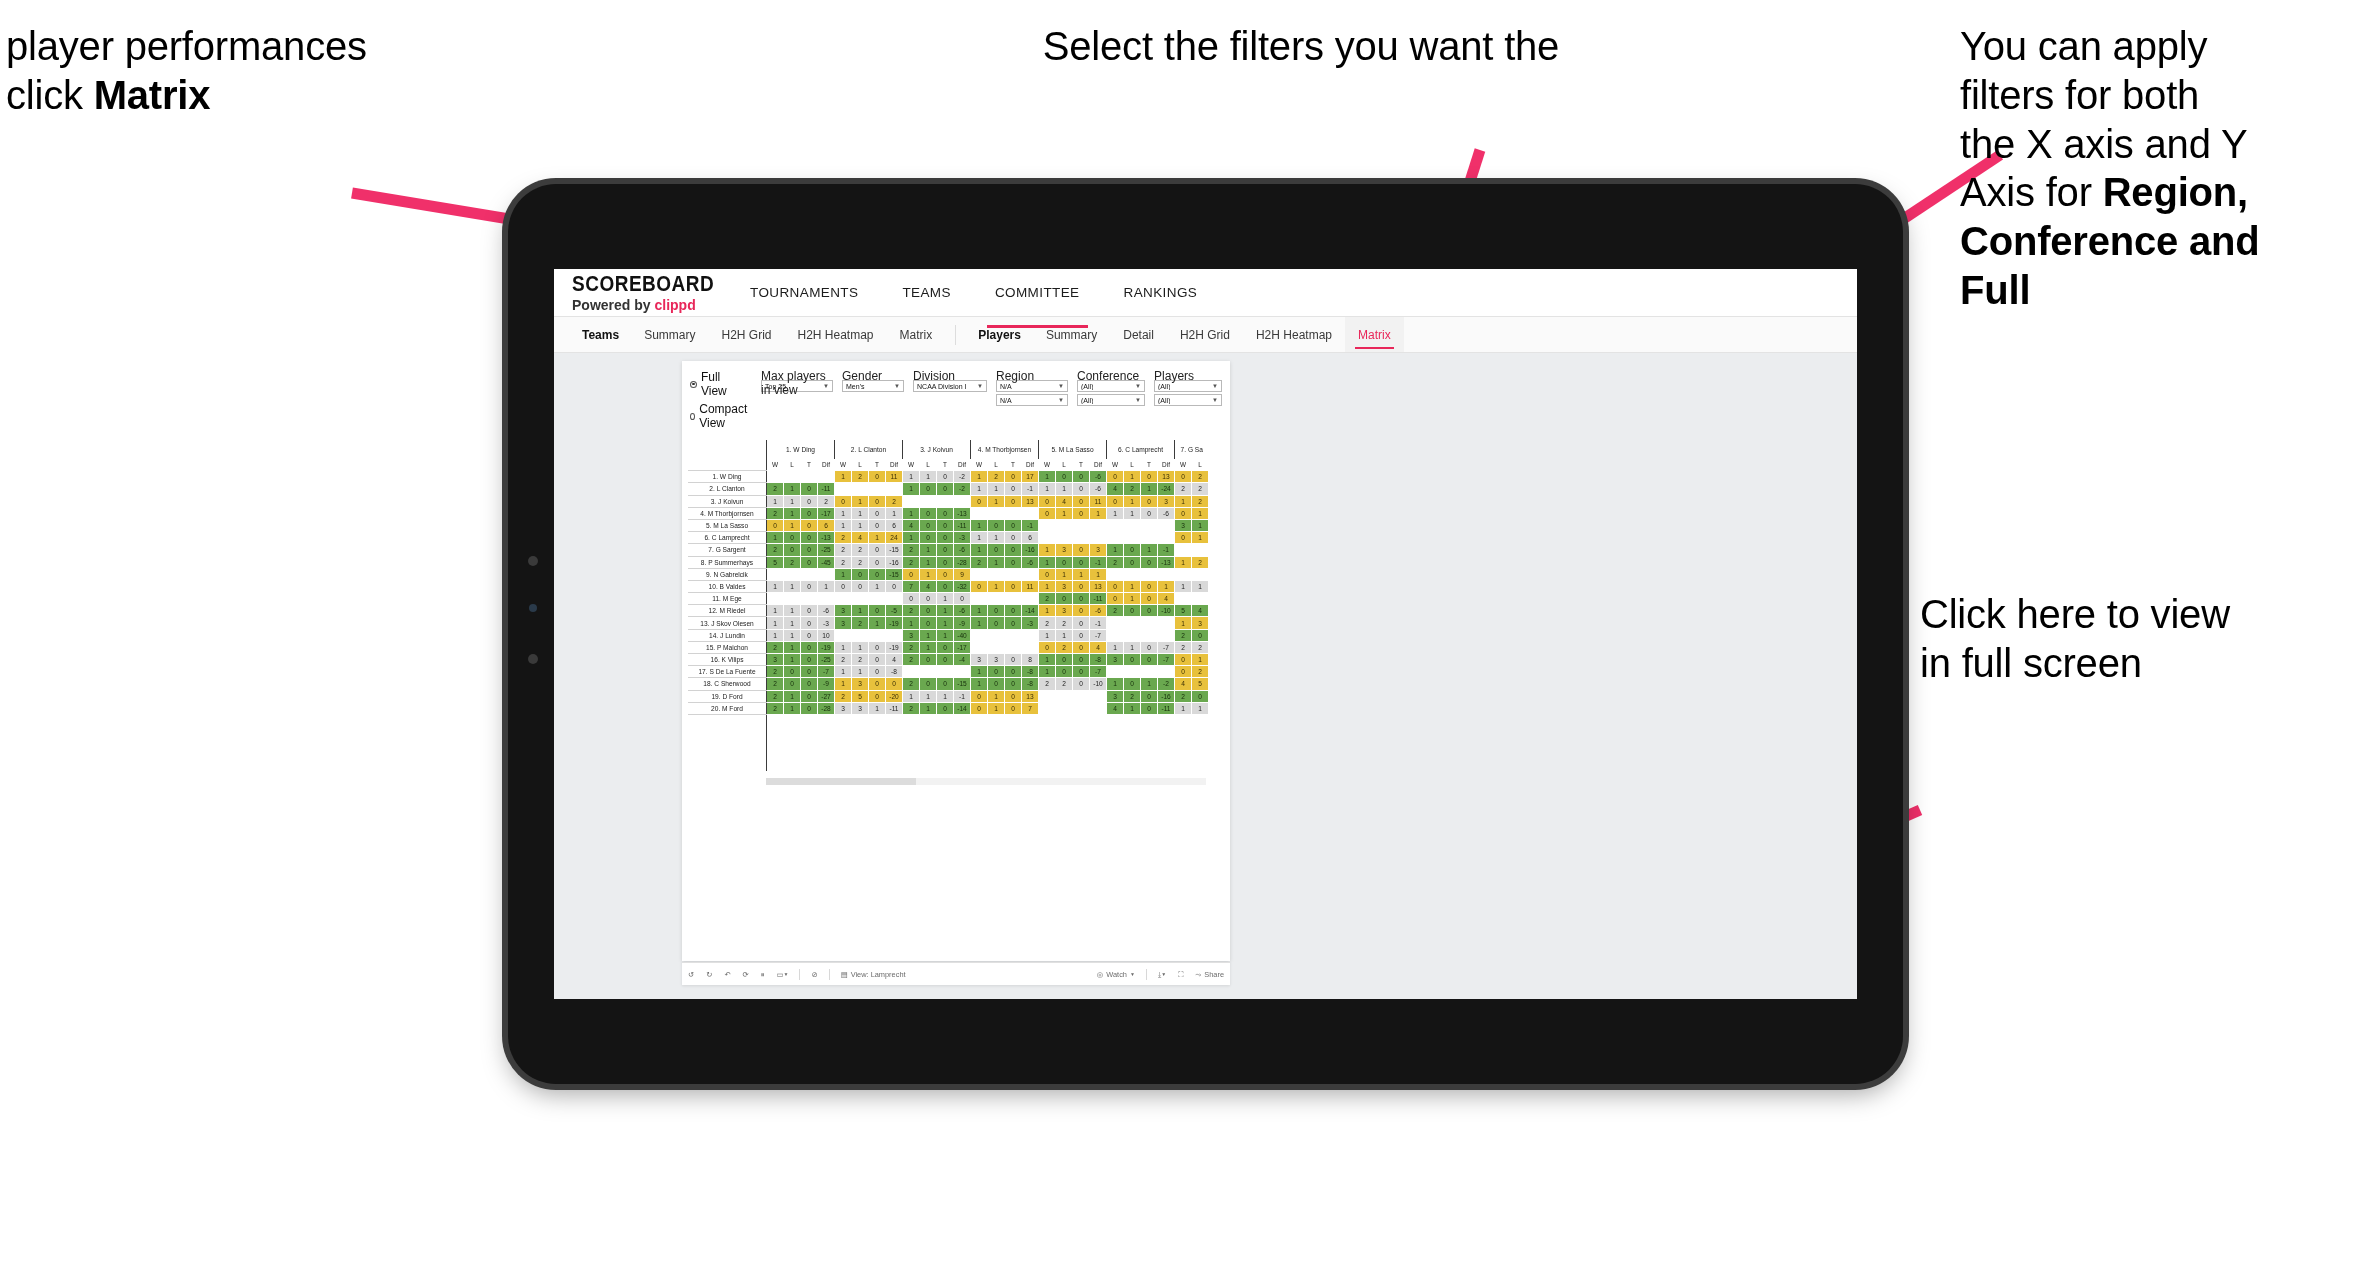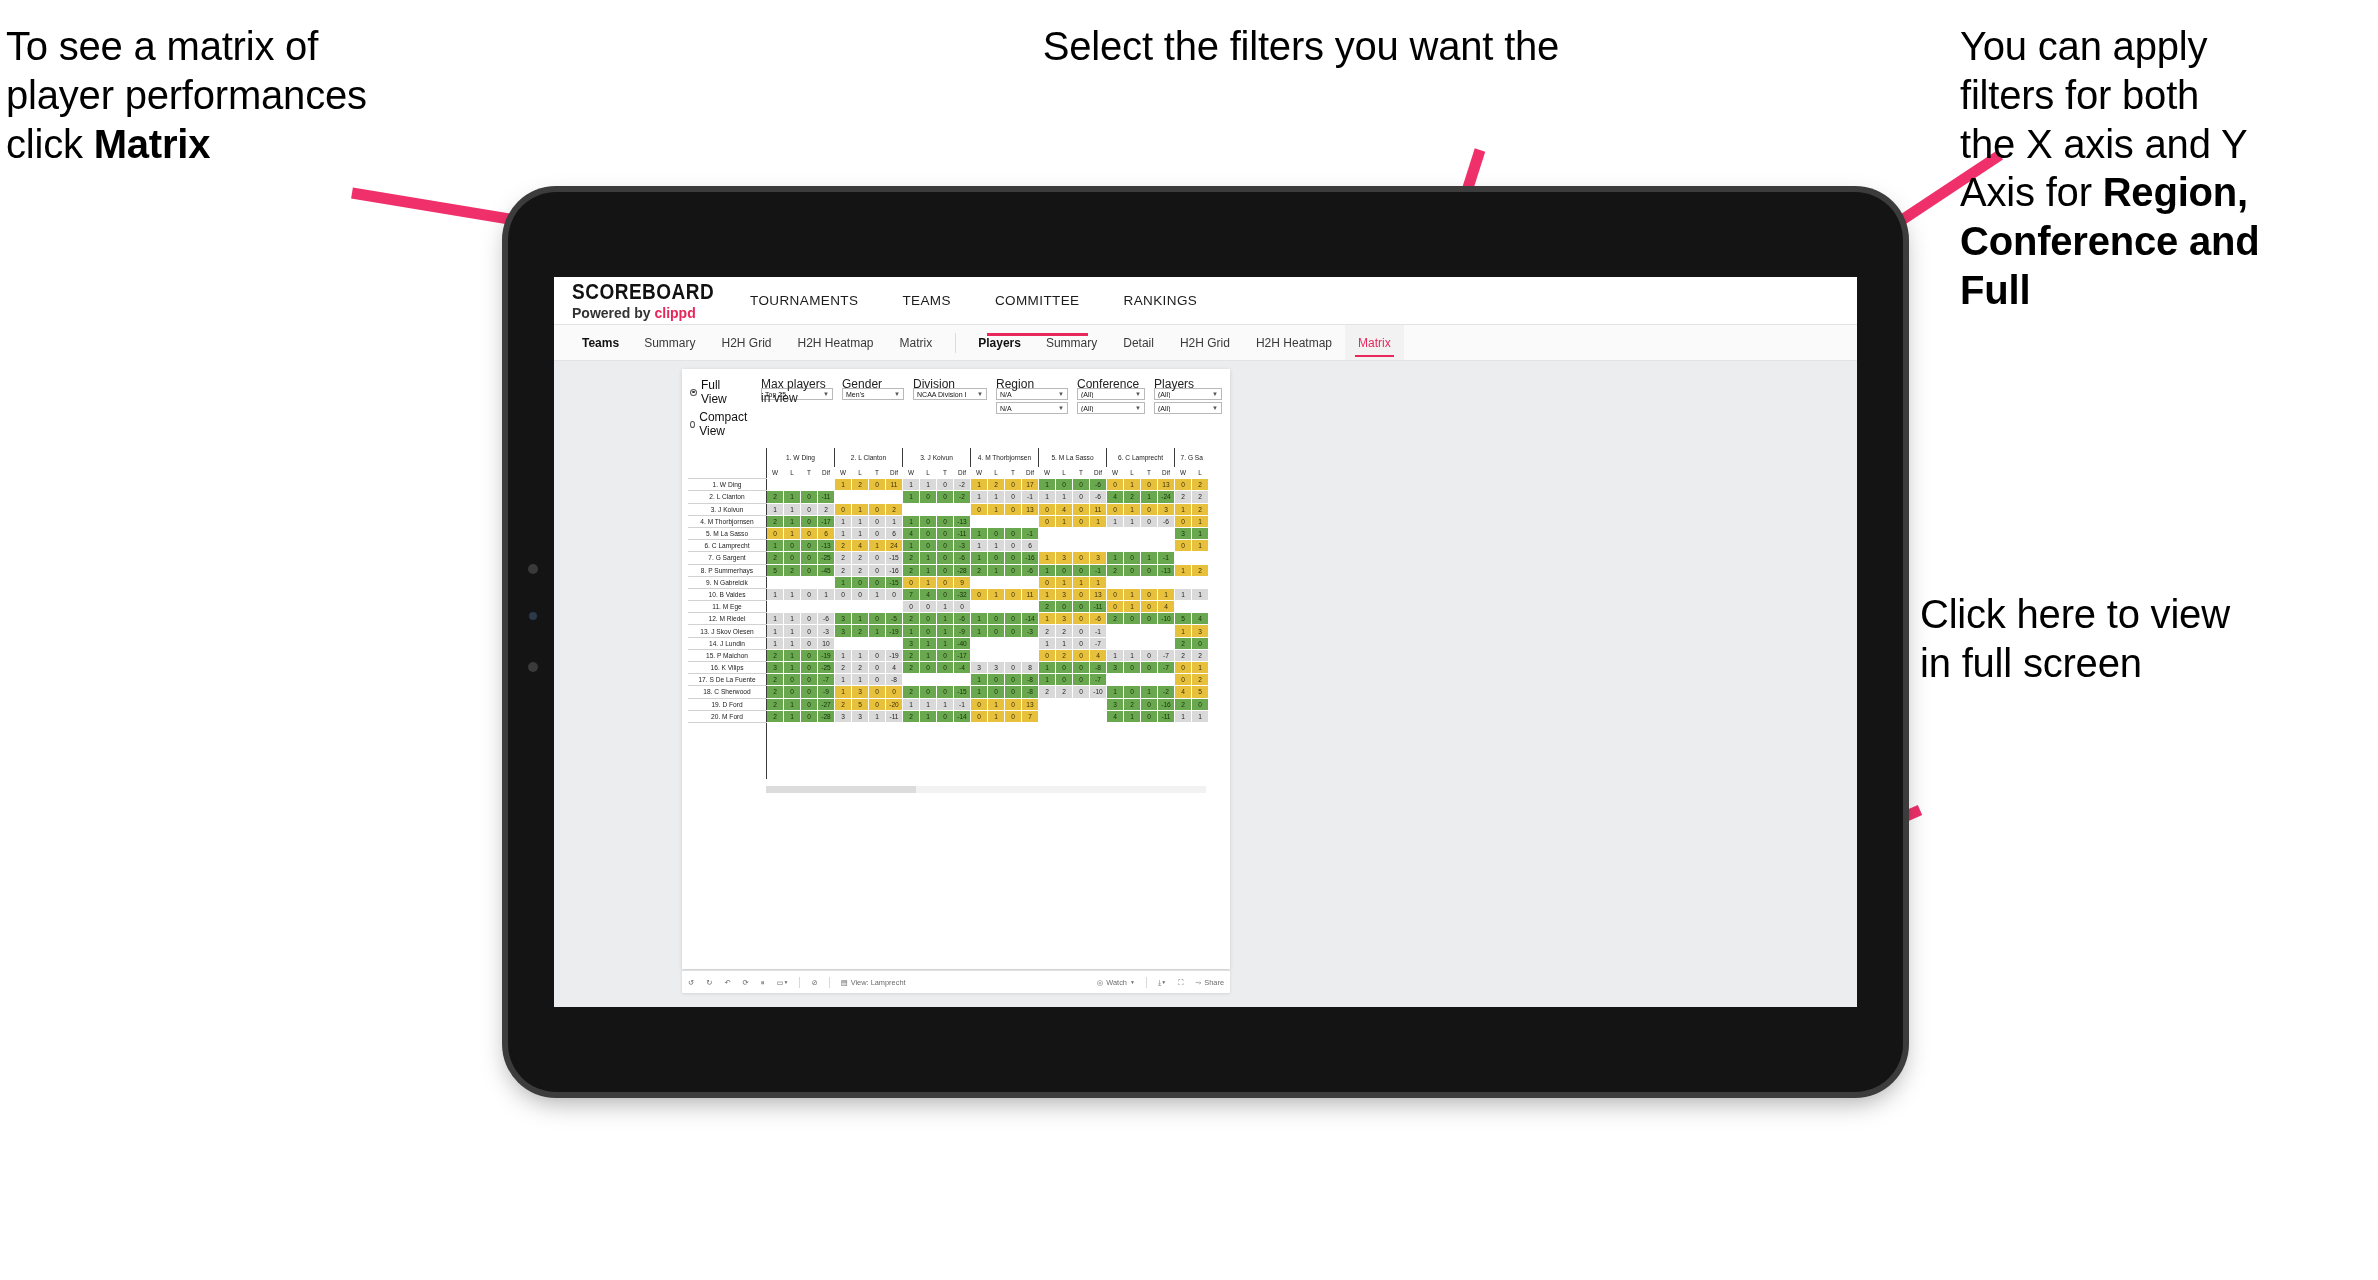--- a/index.html
+++ b/index.html
@@ -11,21 +11,21 @@
   .annot b{font-weight:700;}
   #annot-left{left:6px;top:22px;width:540px;}
   #annot-mid{left:921px;top:22px;width:760px;text-align:center;}
   #annot-right{left:1960px;top:22px;width:420px;}
   #annot-full{left:1920px;top:590px;width:460px;}
 
   
   #arrows{position:absolute;left:0;top:0;width:2378px;height:1280px;pointer-events:none;}
 
   
-  #tablet{position:absolute;left:508px;top:192px;width:1395px;height:900px;}
+  #tablet{position:absolute;left:508px;top:184px;width:1395px;height:900px;}
   .tab-shell{position:absolute;inset:0;background:#141414;border-radius:48px;
      box-shadow:0 0 0 6px #3c3c3c, 0 10px 26px rgba(0,0,0,.35);}
   .tab-inner{position:absolute;left:46px;top:85px;width:1303px;height:730px;background:#ffffff;overflow:hidden;}
   .cam{position:absolute;left:20px;top:372px;width:10px;height:10px;border-radius:50%;background:#3a3a3a;}
   .cam2{position:absolute;left:21px;top:420px;width:8px;height:8px;border-radius:50%;background:#2a3a4a;}
   .cam3{position:absolute;left:20px;top:470px;width:10px;height:10px;border-radius:50%;background:#3a3a3a;}
 
   
   .topbar{height:48px;background:#fff;border-bottom:1px solid #e3e3e3;display:flex;align-items:center;padding:0 0 0 18px;box-sizing:border-box;}
   .brand{width:130px;}
@@ -98,21 +98,20 @@
       <path d="M0,0 L6,3 L0,6 z" fill="#f0306a"></path>
     </marker>
   </defs>
   <line x1="352" y1="193" x2="1300" y2="350" stroke="#f0306a" stroke-width="11" marker-end="url(#ah)"></line>
   <line x1="1480" y1="150" x2="1410" y2="370" stroke="#f0306a" stroke-width="11" marker-end="url(#ah)"></line>
   <line x1="2000" y1="155" x2="1600" y2="420" stroke="#f0306a" stroke-width="11" marker-end="url(#ah)"></line>
   <line x1="1920" y1="810" x2="1545" y2="975" stroke="#f0306a" stroke-width="11" marker-end="url(#ah)"></line>
 </svg>
 
 <div class="annot" id="annot-left">
-  <div>To see a matrix of</div>
   <div>player performances</div>
   <div><span>click </span><b>Matrix</b></div>
 </div>
 
 <div class="annot" id="annot-mid">
   <div>Select the filters you want the</div>
 </div>
 
 <div class="annot" id="annot-right">
   <div>You  can apply</div>

